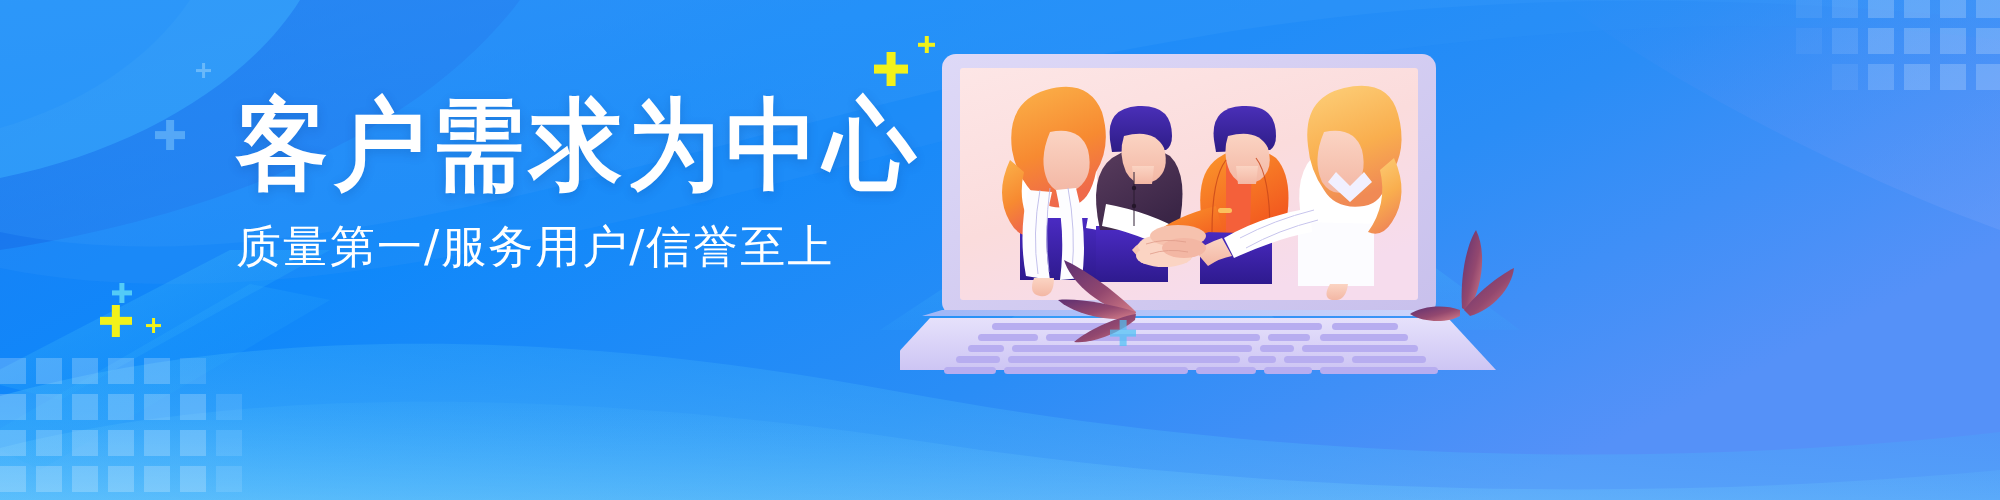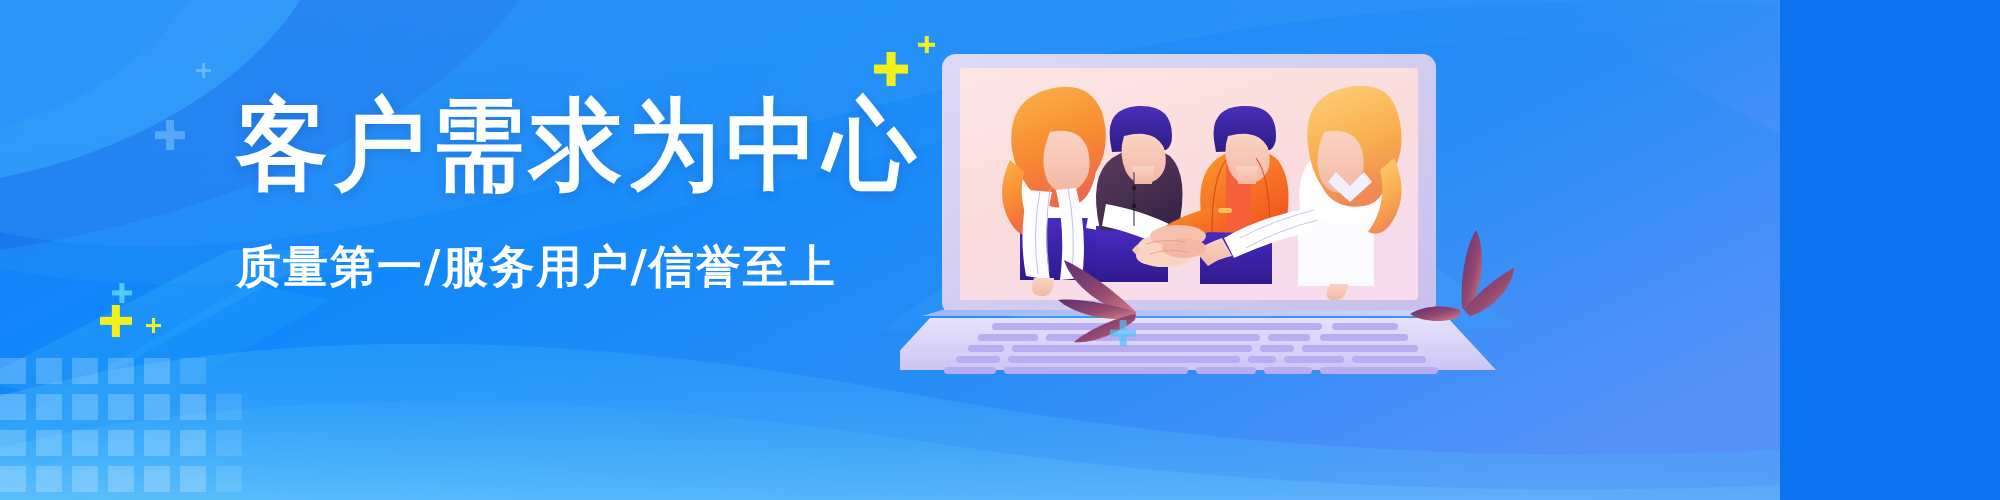--- a/index.html
+++ b/index.html
@@ -1,19 +1,19 @@
 <!DOCTYPE html>
 <html><head>
 <meta charset="utf-8">
 <style>
   html,body{margin:0;padding:0;background:#0b72f0;}
   *{box-sizing:border-box;}
   #banner{
     position:relative;
-    width:1780px;height:500px;
+    width:2000px;height:500px;
     overflow:hidden;
     font-family:"Liberation Sans","DejaVu Sans",sans-serif;
     background:linear-gradient(115deg,#1f7ff5 0%,#1b86f7 28%,#0d8bfb 55%,#2a8ff6 78%,#4a90f8 100%);
   }
   .layer{position:absolute;top:0;left:0;width:2000px;height:500px;pointer-events:none;}
   svg.layer{display:block;}
 
   
   #copy{
     position:absolute;left:236px;top:96px;width:700px;
@@ -23,23 +23,23 @@
     font-size:92px;line-height:1.0;
     font-weight:700;color:#ffffff;
     letter-spacing:6px;
     white-space:nowrap;
     text-shadow:0 3px 10px rgba(0,40,110,.18);
     font-family:"DejaVu Sans","Liberation Sans",sans-serif;
     transform:scaleY(1.08);
     transform-origin:left top;
   }
   #subhead{
-    margin-top:56px;
+    margin-top:36px;
     font-size:45px;line-height:1.0;
-    font-weight:700;color:#ffffff;
+    font-weight:400;color:#ffffff;
     letter-spacing:2px;white-space:nowrap;
     font-family:"DejaVu Sans","Liberation Sans",sans-serif;
   }
 
   
   #illustration{
     position:absolute;left:900px;top:40px;
     width:800px;height:340px;z-index:30;
   }
   #illustration svg{display:block;}

